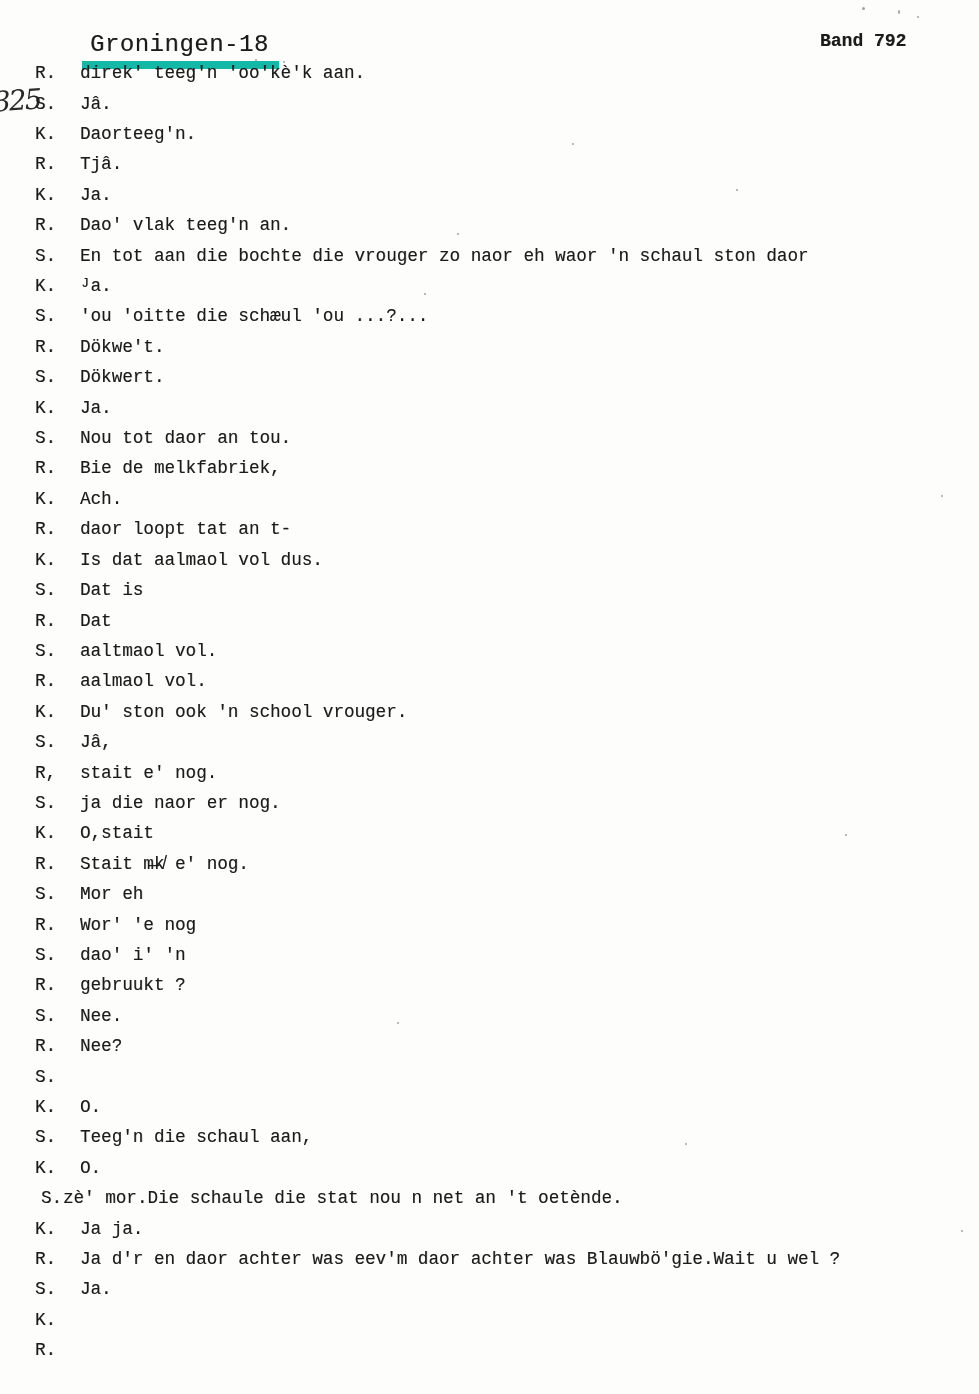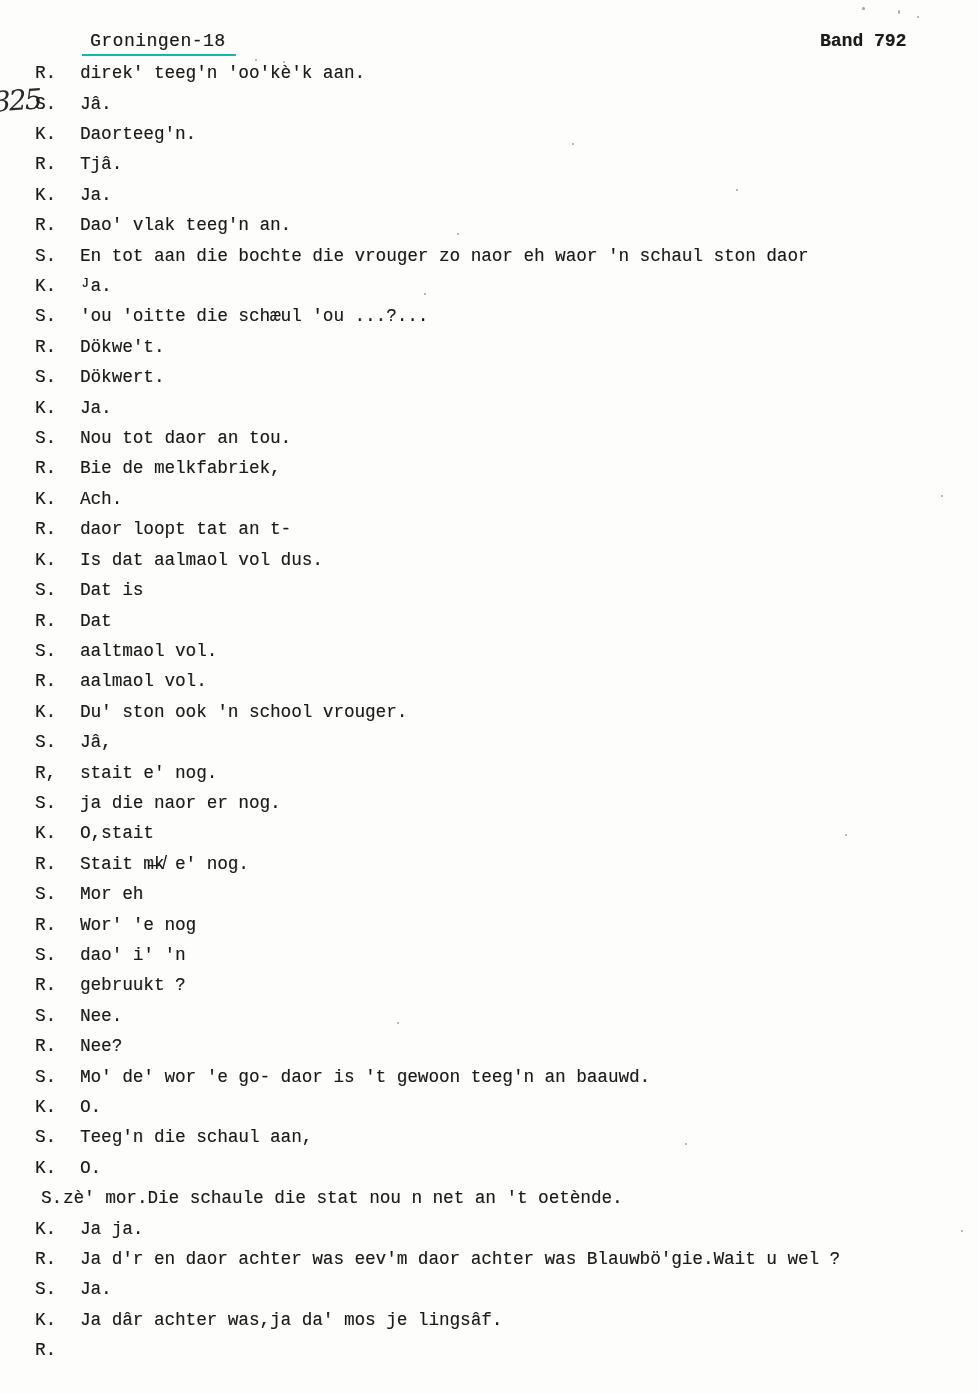--- a/index.html
+++ b/index.html
@@ -15,23 +15,23 @@
     overflow: hidden;
     font-family: "Liberation Mono", "DejaVu Sans Mono", monospace;
     color: #1b1b1b;
   }
   .page * { box-sizing: border-box; }
 
   .header-title {
     position: absolute;
     left: 82px;
     top: 31px;
-    font-size: 18px;
+    font-size: 24px;
     letter-spacing: 0.5px;
-    border-bottom: 2px solid #14b8a6;
+    border-bottom: 8px solid #14b8a6;
     padding: 0 10px 3px 8px;
     text-shadow: 0.4px 0.4px 0 rgba(20,20,20,0.45);
     white-space: pre;
   }
   .header-band {
     position: absolute;
     left: 820px;
     top: 31px;
     font-size: 18px;
     text-shadow: 0.4px 0.4px 0 rgba(20,20,20,0.45);
@@ -219,21 +219,20 @@
       <div class="line">
       <span class="speaker">S.</span>
       <span class="text">Nee.</span>
     </div>
       <div class="line">
       <span class="speaker">R.</span>
       <span class="text">Nee?</span>
     </div>
       <div class="line">
       <span class="speaker">S.</span>
-      <span class="text">Mo' de' wor 'e go- daor is 't gewoon teeg'n an baauwd.</span>
     </div>
       <div class="line">
       <span class="speaker">K.</span>
       <span class="text">O.</span>
     </div>
       <div class="line">
       <span class="speaker">S.</span>
       <span class="text">Teeg'n die schaul aan,</span>
     </div>
       <div class="line">
@@ -251,21 +250,20 @@
       <div class="line">
       <span class="speaker">R.</span>
       <span class="text">Ja d'r en daor achter was eev'm daor achter was Blauwbö'gie.Wait u wel ?</span>
     </div>
       <div class="line">
       <span class="speaker">S.</span>
       <span class="text">Ja.</span>
     </div>
       <div class="line">
       <span class="speaker">K.</span>
-      <span class="text">Ja dâr achter was,ja da' mos je lingsâf.</span>
     </div>
       <div class="line">
       <span class="speaker">R.</span>
     </div>
     </div>
 
   <div class="speck" style="left:862px;top:7px;width:3px;height:3px;"></div>
   <div class="speck" style="left:898px;top:10px;width:2px;height:4px;"></div>
   <div class="speck" style="left:917px;top:16px;width:2px;height:2px;"></div>
   <div class="speck" style="left:255px;top:59px;width:2px;height:2px;"></div>

